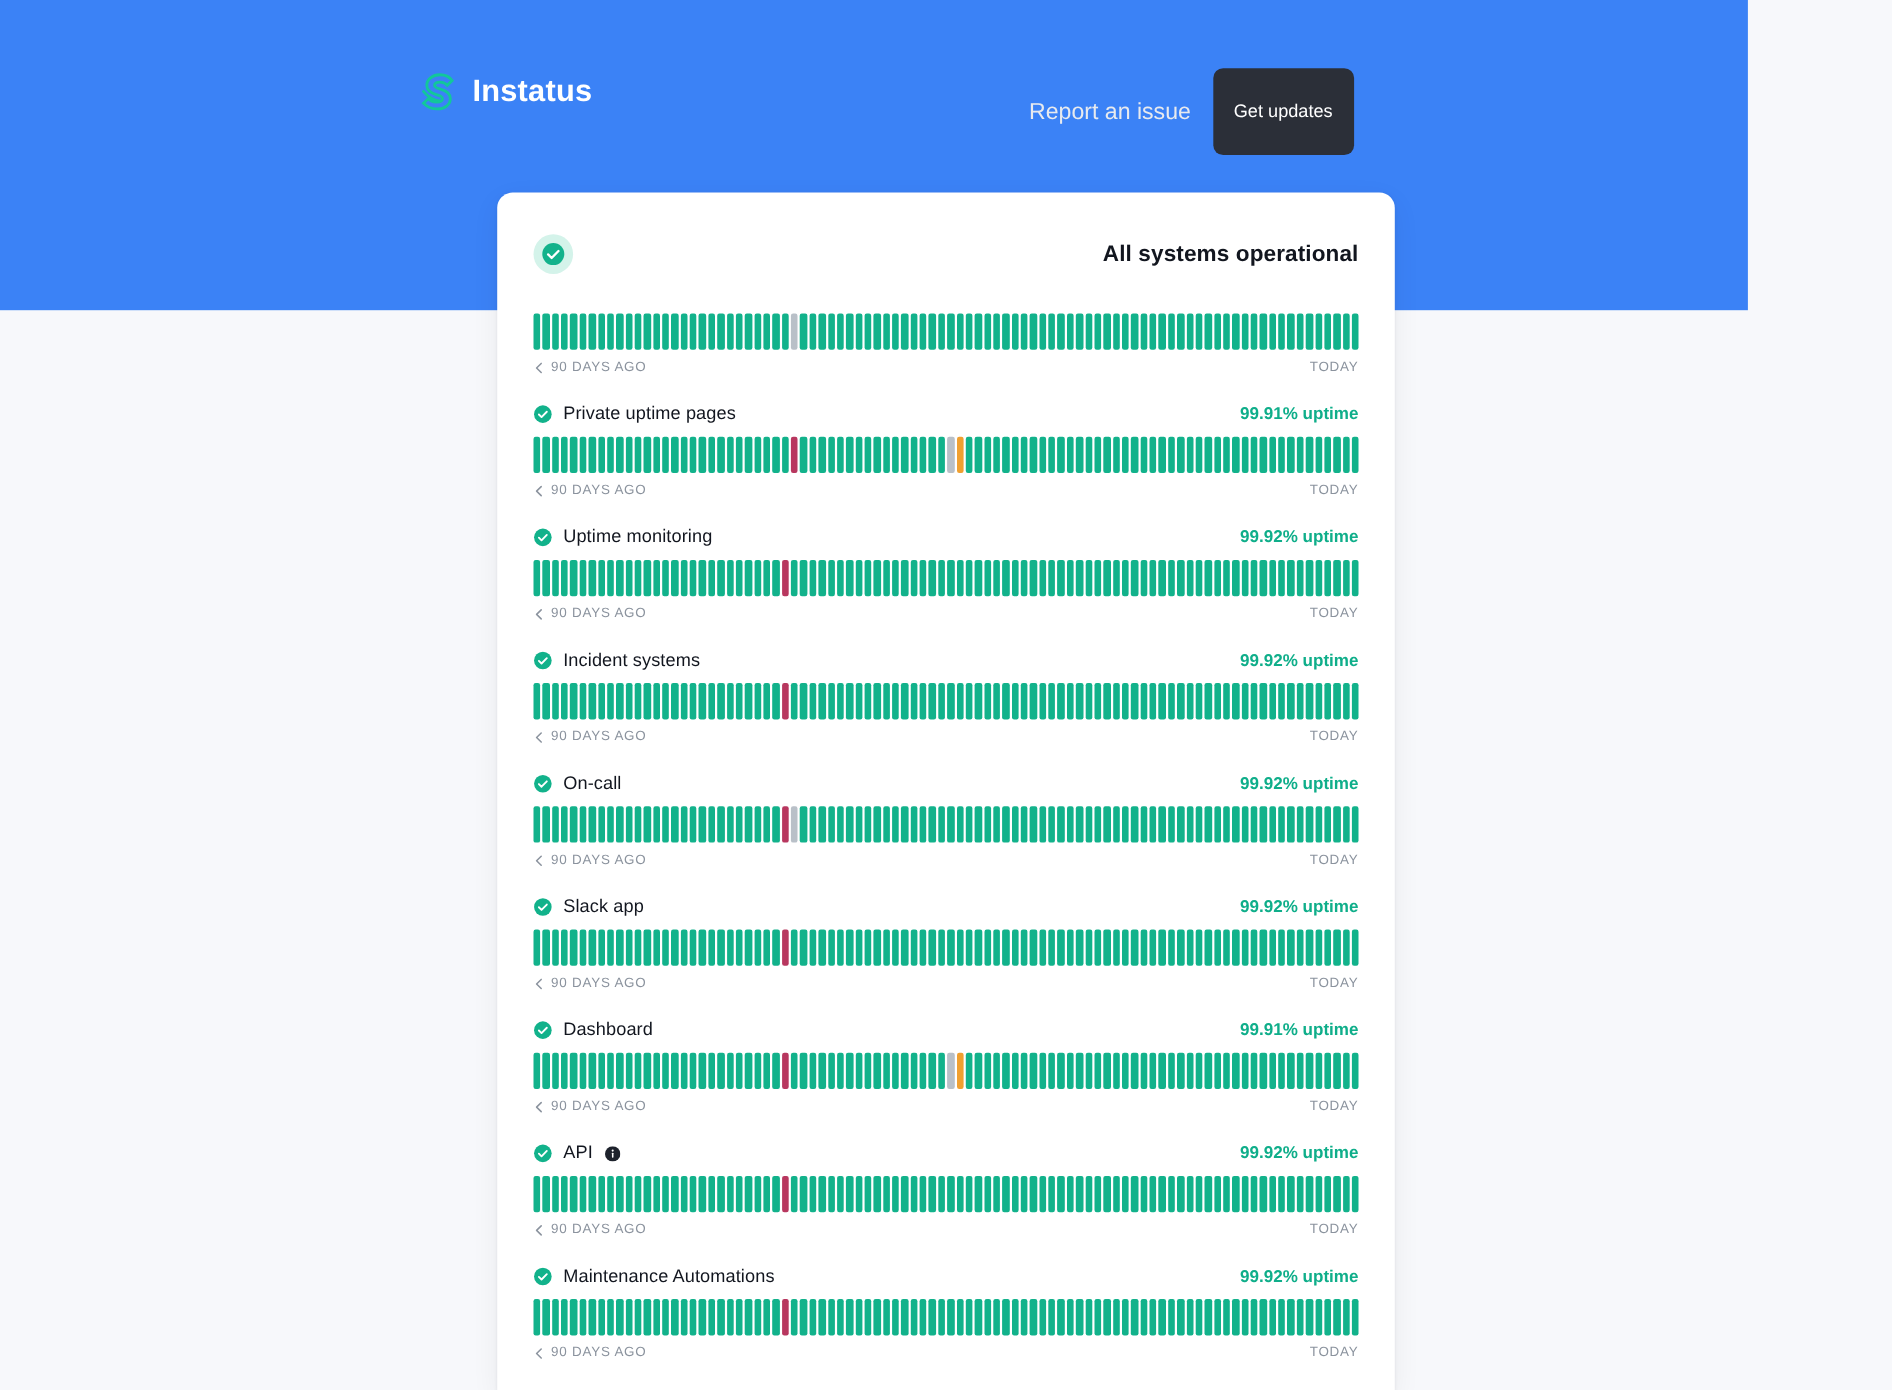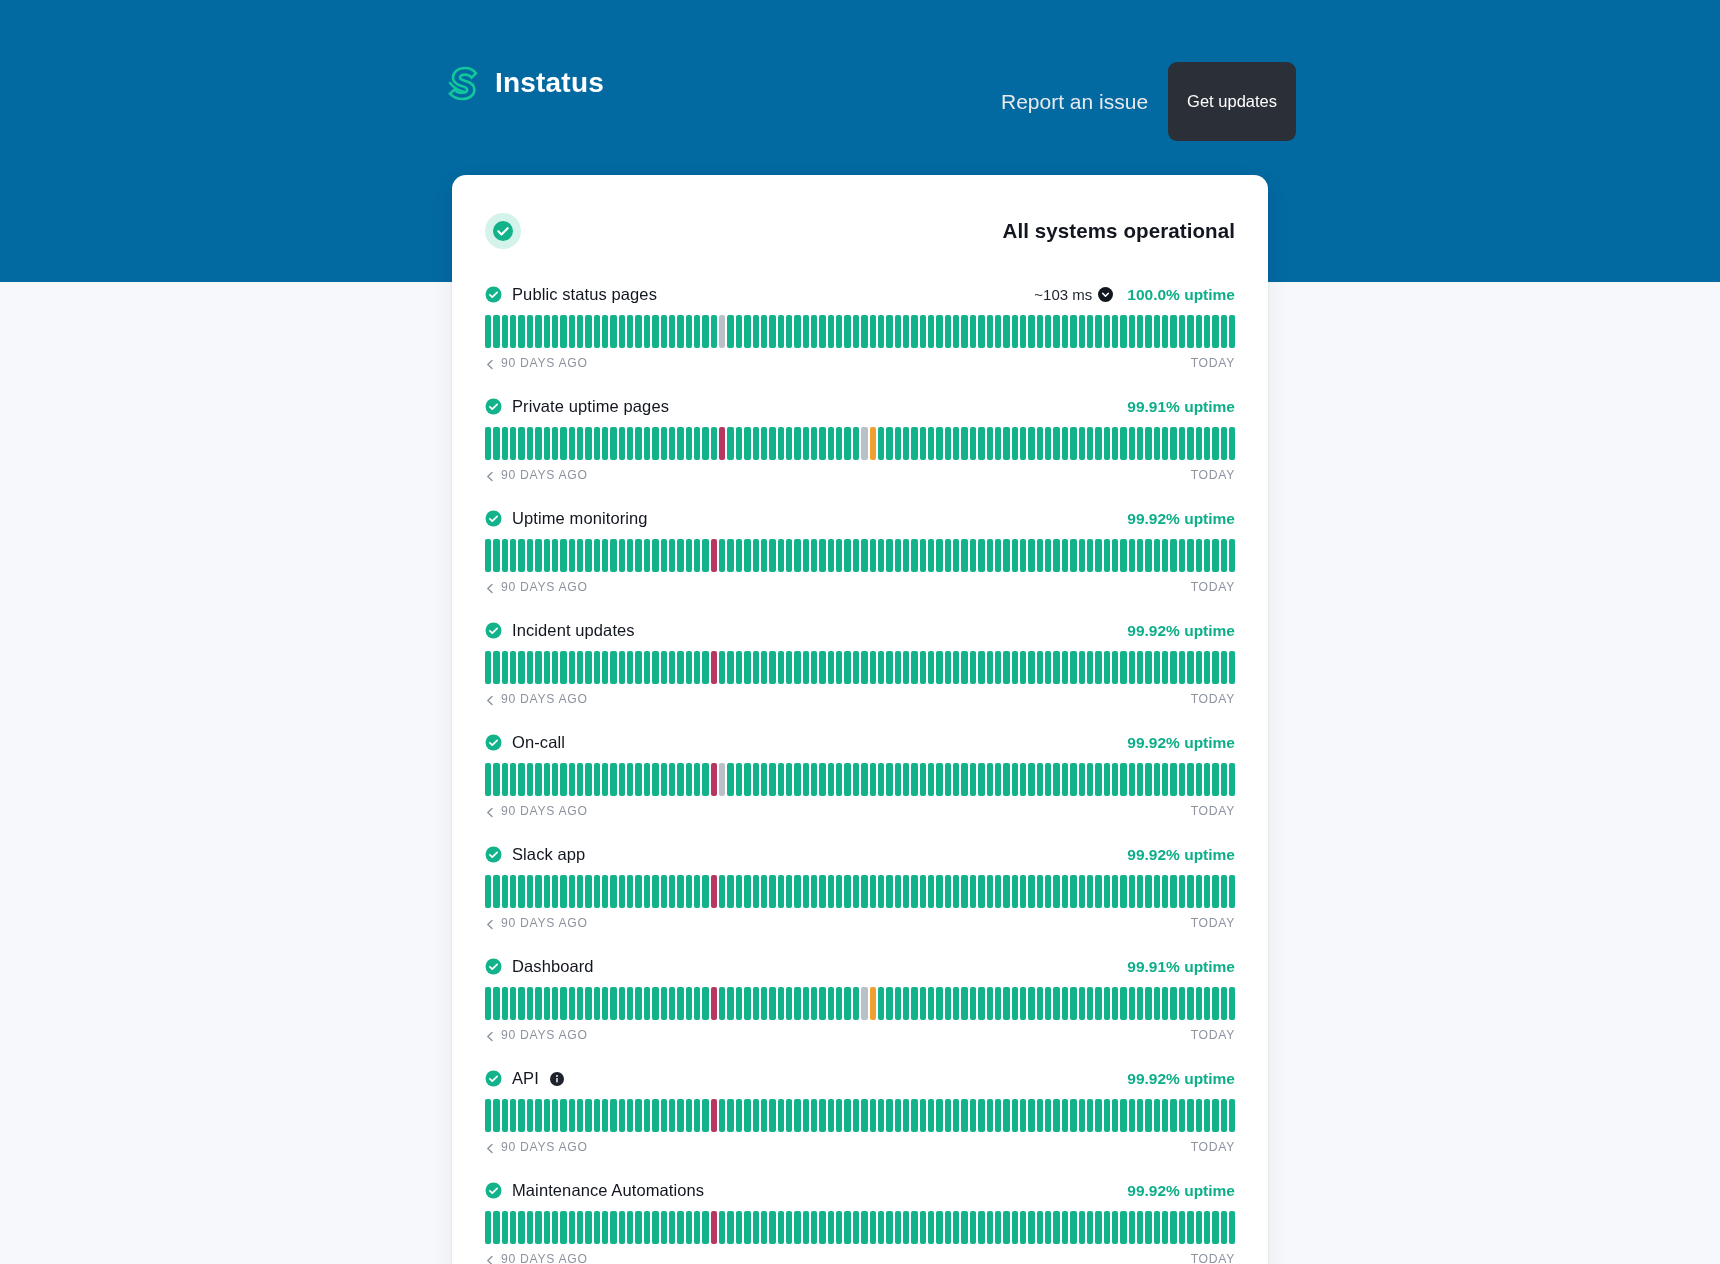--- a/index.html
+++ b/index.html
@@ -8,22 +8,22 @@
     height: 1264px;
     font-family: "Liberation Sans", sans-serif;
     background: #f7f8fb;
     overflow: hidden;
   }
   .page { position: relative; width: 1720px; height: 1264px; }
 
   
   .hero {
     position: absolute; top: 0; left: 0;
-    width: 1720px; height: 282px;
-    background: #0369a1;
+    width: 1589px; height: 282px;
+    background: #3b82f6;
   }
   .hero-inner {
     position: relative;
     width: 820px;
     margin: 0 auto;
     height: 100%;
   }
   .brand {
     position: absolute;
     left: -10px;
@@ -193,44 +193,20 @@
         <svg class="tick" viewBox="0 0 22 22" xmlns="http://www.w3.org/2000/svg">
           <circle cx="11" cy="11" r="10" fill="#12b28b"></circle>
           <path d="M6.3 11.3l3.2 3.2 6.2-6.3" fill="none" stroke="#ffffff" stroke-width="2.1" stroke-linecap="round" stroke-linejoin="round"></path>
         </svg>
       </span>
       <span class="overall-text">All systems operational</span>
     </div>
 
     <div id="service-list">
   <div class="service">
-    <div class="service-head">
-      <div class="service-left">
-        <span class="status-dot">
-          <svg viewBox="0 0 17 17" width="17" height="17" xmlns="http://www.w3.org/2000/svg">
-            <circle cx="8.5" cy="8.5" r="8" fill="#12b28b"></circle>
-            <path d="M4.9 8.8l2.4 2.4 4.8-4.9" fill="none" stroke="#ffffff" stroke-width="1.7" stroke-linecap="round" stroke-linejoin="round"></path>
-          </svg>
-        </span>
-        <span class="service-name">Public status pages</span>
-
-      </div>
-      <div class="service-right">
-        <span class="latency" style="display: flex;">
-          <span>~103 ms</span>
-          <span class="chev">
-            <svg viewBox="0 0 15 15" width="15" height="15" xmlns="http://www.w3.org/2000/svg">
-              <circle cx="7.5" cy="7.5" r="7.5" fill="#12161f"></circle>
-              <path d="M4.6 6.2l2.9 2.9 2.9-2.9" fill="none" stroke="#ffffff" stroke-width="1.5" stroke-linecap="round" stroke-linejoin="round"></path>
-            </svg>
-          </span>
-        </span>
-        <span class="uptime">100.0% uptime</span>
-      </div>
-    </div>
     <div class="bars">
             <div class="bar"></div>
             <div class="bar"></div>
             <div class="bar"></div>
             <div class="bar"></div>
             <div class="bar"></div>
             <div class="bar"></div>
             <div class="bar"></div>
             <div class="bar"></div>
             <div class="bar"></div>
@@ -575,21 +551,21 @@
 
   <div class="service">
     <div class="service-head">
       <div class="service-left">
         <span class="status-dot">
           <svg viewBox="0 0 17 17" width="17" height="17" xmlns="http://www.w3.org/2000/svg">
             <circle cx="8.5" cy="8.5" r="8" fill="#12b28b"></circle>
             <path d="M4.9 8.8l2.4 2.4 4.8-4.9" fill="none" stroke="#ffffff" stroke-width="1.7" stroke-linecap="round" stroke-linejoin="round"></path>
           </svg>
         </span>
-        <span class="service-name">Incident updates</span>
+        <span class="service-name">Incident systems</span>
 
       </div>
       <div class="service-right">
 
         <span class="uptime">99.92% uptime</span>
       </div>
     </div>
     <div class="bars">
             <div class="bar"></div>
             <div class="bar"></div>

